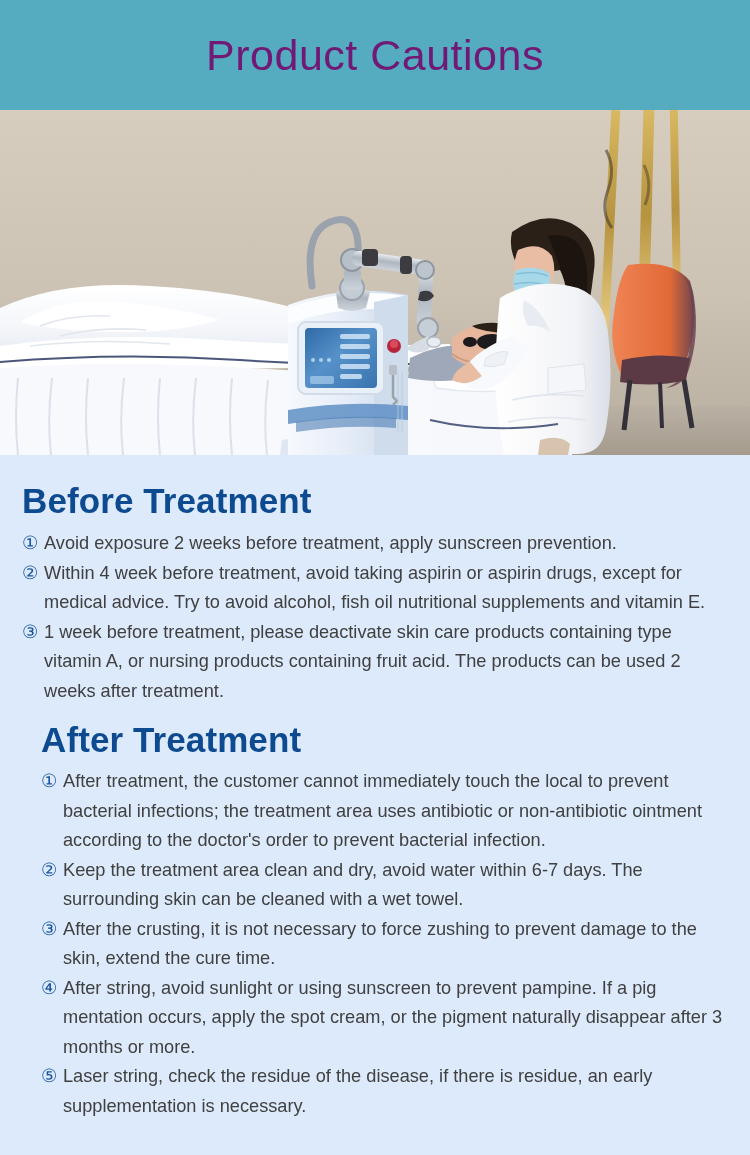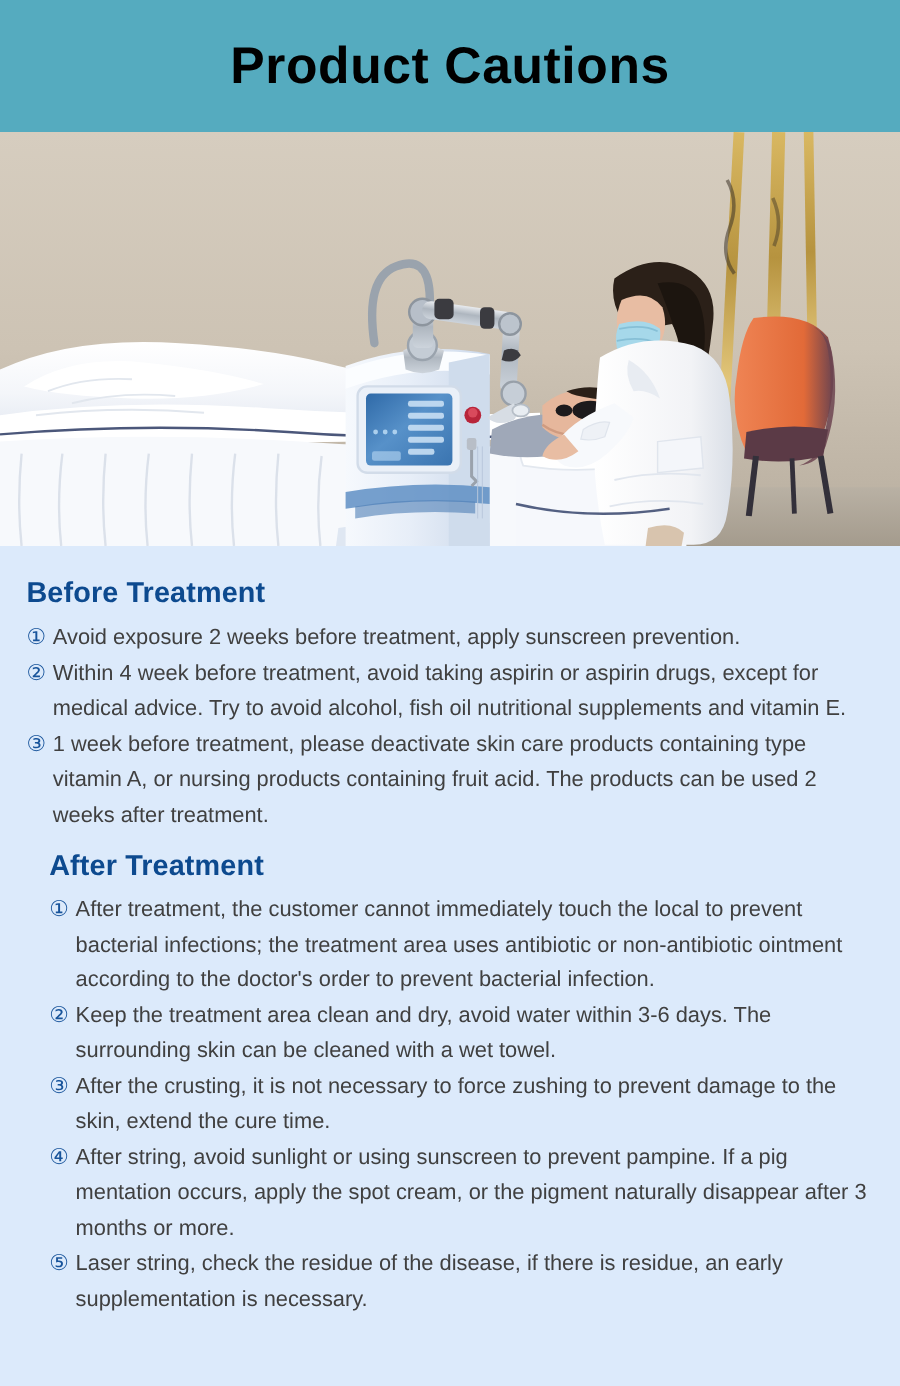--- a/index.html
+++ b/index.html
@@ -13,23 +13,23 @@
   .page { position:relative; width:750px; height:1155px; background:#dceafb; }
 
   
   .banner {
     position:relative;
     width:750px; height:110px;
     background:#55abbf;
     display:flex; align-items:center; justify-content:center;
   }
   .banner-title {
-    color:#000000;
+    color:#701a75;
     font-size:43px;
-    font-weight:700;
+    font-weight:400;
     letter-spacing:0.5px;
     line-height:1;
   }
 
   
   .photo {
     position:relative;
     width:750px; height:345px;
     overflow:hidden;
     background:#cfc6b8;
@@ -37,21 +37,21 @@
   .photo svg { display:block; width:750px; height:345px; }
 
   
   .content { padding:26px 22px 10px 22px; }
 
   .section { margin-bottom:14px; }
   .section:last-child { margin-bottom:0;margin-left:19px; }
 
   .section-heading {
     color:#0d4a8f;
-    font-size:24px;
+    font-size:35px;
     font-weight:bold;
     margin-bottom:8px;
     letter-spacing:0.1px;
   }
   .section.after .section-heading { margin-bottom:7px; }
 
   .item-list { list-style:none; }
   .item {
     display:flex;
     align-items:flex-start;
@@ -319,21 +319,21 @@
 
     <div class="section after">
       <div class="section-heading">After Treatment</div>
       <ul class="item-list">
         <li class="item">
           <span class="item-marker">①</span>
           <span class="item-text">After treatment, the customer cannot immediately touch the local to prevent bacterial infections; the treatment area uses antibiotic or non-antibiotic ointment according to the doctor's order to prevent bacterial infection.</span>
         </li>
         <li class="item">
           <span class="item-marker">②</span>
-          <span class="item-text">Keep the treatment area clean and dry, avoid water within 3-6 days. The surrounding skin can be cleaned with a wet towel.</span>
+          <span class="item-text">Keep the treatment area clean and dry, avoid water within 6-7 days. The surrounding skin can be cleaned with a wet towel.</span>
         </li>
         <li class="item">
           <span class="item-marker">③</span>
           <span class="item-text">After the crusting, it is not necessary to force zushing to prevent damage to the skin, extend the cure time.</span>
         </li>
         <li class="item">
           <span class="item-marker">④</span>
           <span class="item-text">After string, avoid sunlight or using sunscreen to prevent pampine. If a pig mentation occurs, apply the spot cream, or the pigment naturally disappear after 3 months or more.</span>
         </li>
         <li class="item">

